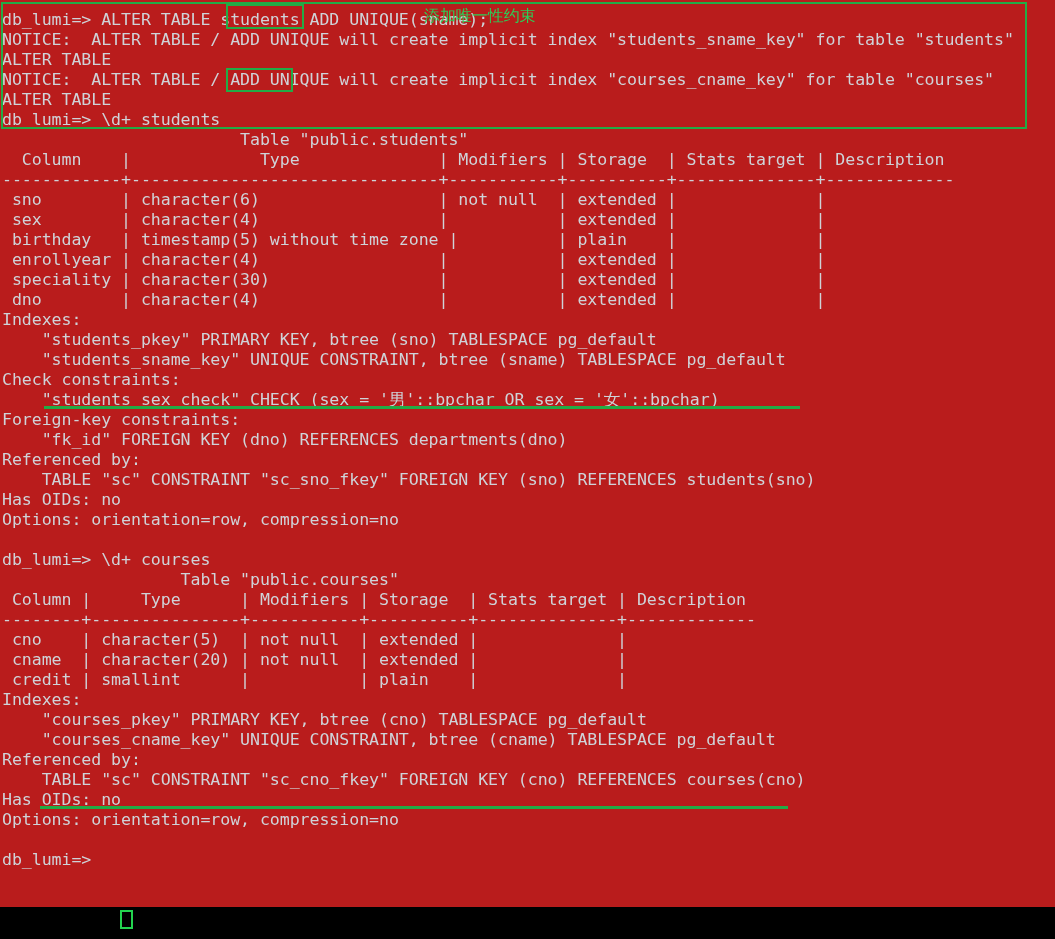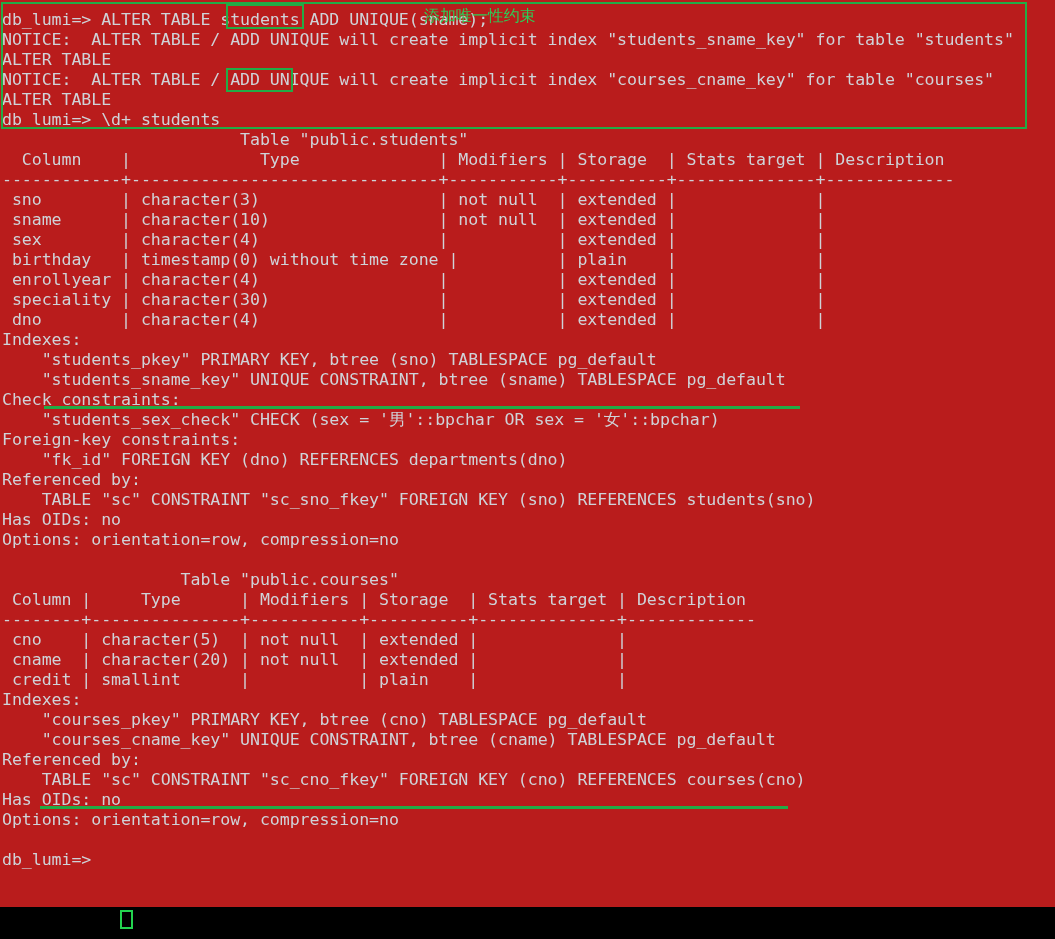--- a/index.html
+++ b/index.html
@@ -81,39 +81,39 @@
   <div id="lines">
       <div class="line">db_lumi=&gt; ALTER TABLE students ADD UNIQUE(sname);</div>
       <div class="line">NOTICE:  ALTER TABLE / ADD UNIQUE will create implicit index "students_sname_key" for table "students"</div>
       <div class="line">ALTER TABLE</div>
       <div class="line">NOTICE:  ALTER TABLE / ADD UNIQUE will create implicit index "courses_cname_key" for table "courses"</div>
       <div class="line">ALTER TABLE</div>
       <div class="line">db_lumi=&gt; \d+ students</div>
       <div class="line">                        Table "public.students"</div>
       <div class="line">  Column    |             Type              | Modifiers | Storage  | Stats target | Description</div>
       <div class="line">------------+-------------------------------+-----------+----------+--------------+-------------</div>
-      <div class="line"> sno        | character(3)                  | not null  | extended |              |</div>
-      <div class="line"> sname      | character(10)                 | not null  | extended |              |</div>
+      <div class="line"> sno        | character(6)                  | not null  | extended |              |</div>
       <div class="line"> sex        | character(4)                  |           | extended |              |</div>
-      <div class="line"> birthday   | timestamp(0) without time zone |          | plain    |              |</div>
+      <div class="line"> birthday   | timestamp(5) without time zone |          | plain    |              |</div>
       <div class="line"> enrollyear | character(4)                  |           | extended |              |</div>
       <div class="line"> speciality | character(30)                 |           | extended |              |</div>
       <div class="line"> dno        | character(4)                  |           | extended |              |</div>
       <div class="line">Indexes:</div>
       <div class="line">    "students_pkey" PRIMARY KEY, btree (sno) TABLESPACE pg_default</div>
       <div class="line">    "students_sname_key" UNIQUE CONSTRAINT, btree (sname) TABLESPACE pg_default</div>
       <div class="line">Check constraints:</div>
       <div class="line">    "students_sex_check" CHECK (sex = '男'::bpchar OR sex = '女'::bpchar)</div>
       <div class="line">Foreign-key constraints:</div>
       <div class="line">    "fk_id" FOREIGN KEY (dno) REFERENCES departments(dno)</div>
       <div class="line">Referenced by:</div>
       <div class="line">    TABLE "sc" CONSTRAINT "sc_sno_fkey" FOREIGN KEY (sno) REFERENCES students(sno)</div>
       <div class="line">Has OIDs: no</div>
       <div class="line">Options: orientation=row, compression=no</div>
       <div class="line empty"></div>
+      <div class="line">db_lumi=&gt; \d+ courses</div>
       <div class="line">                  Table "public.courses"</div>
       <div class="line"> Column |     Type      | Modifiers | Storage  | Stats target | Description</div>
       <div class="line">--------+---------------+-----------+----------+--------------+-------------</div>
       <div class="line"> cno    | character(5)  | not null  | extended |              |</div>
       <div class="line"> cname  | character(20) | not null  | extended |              |</div>
       <div class="line"> credit | smallint      |           | plain    |              |</div>
       <div class="line">Indexes:</div>
       <div class="line">    "courses_pkey" PRIMARY KEY, btree (cno) TABLESPACE pg_default</div>
       <div class="line">    "courses_cname_key" UNIQUE CONSTRAINT, btree (cname) TABLESPACE pg_default</div>
       <div class="line">Referenced by:</div>

